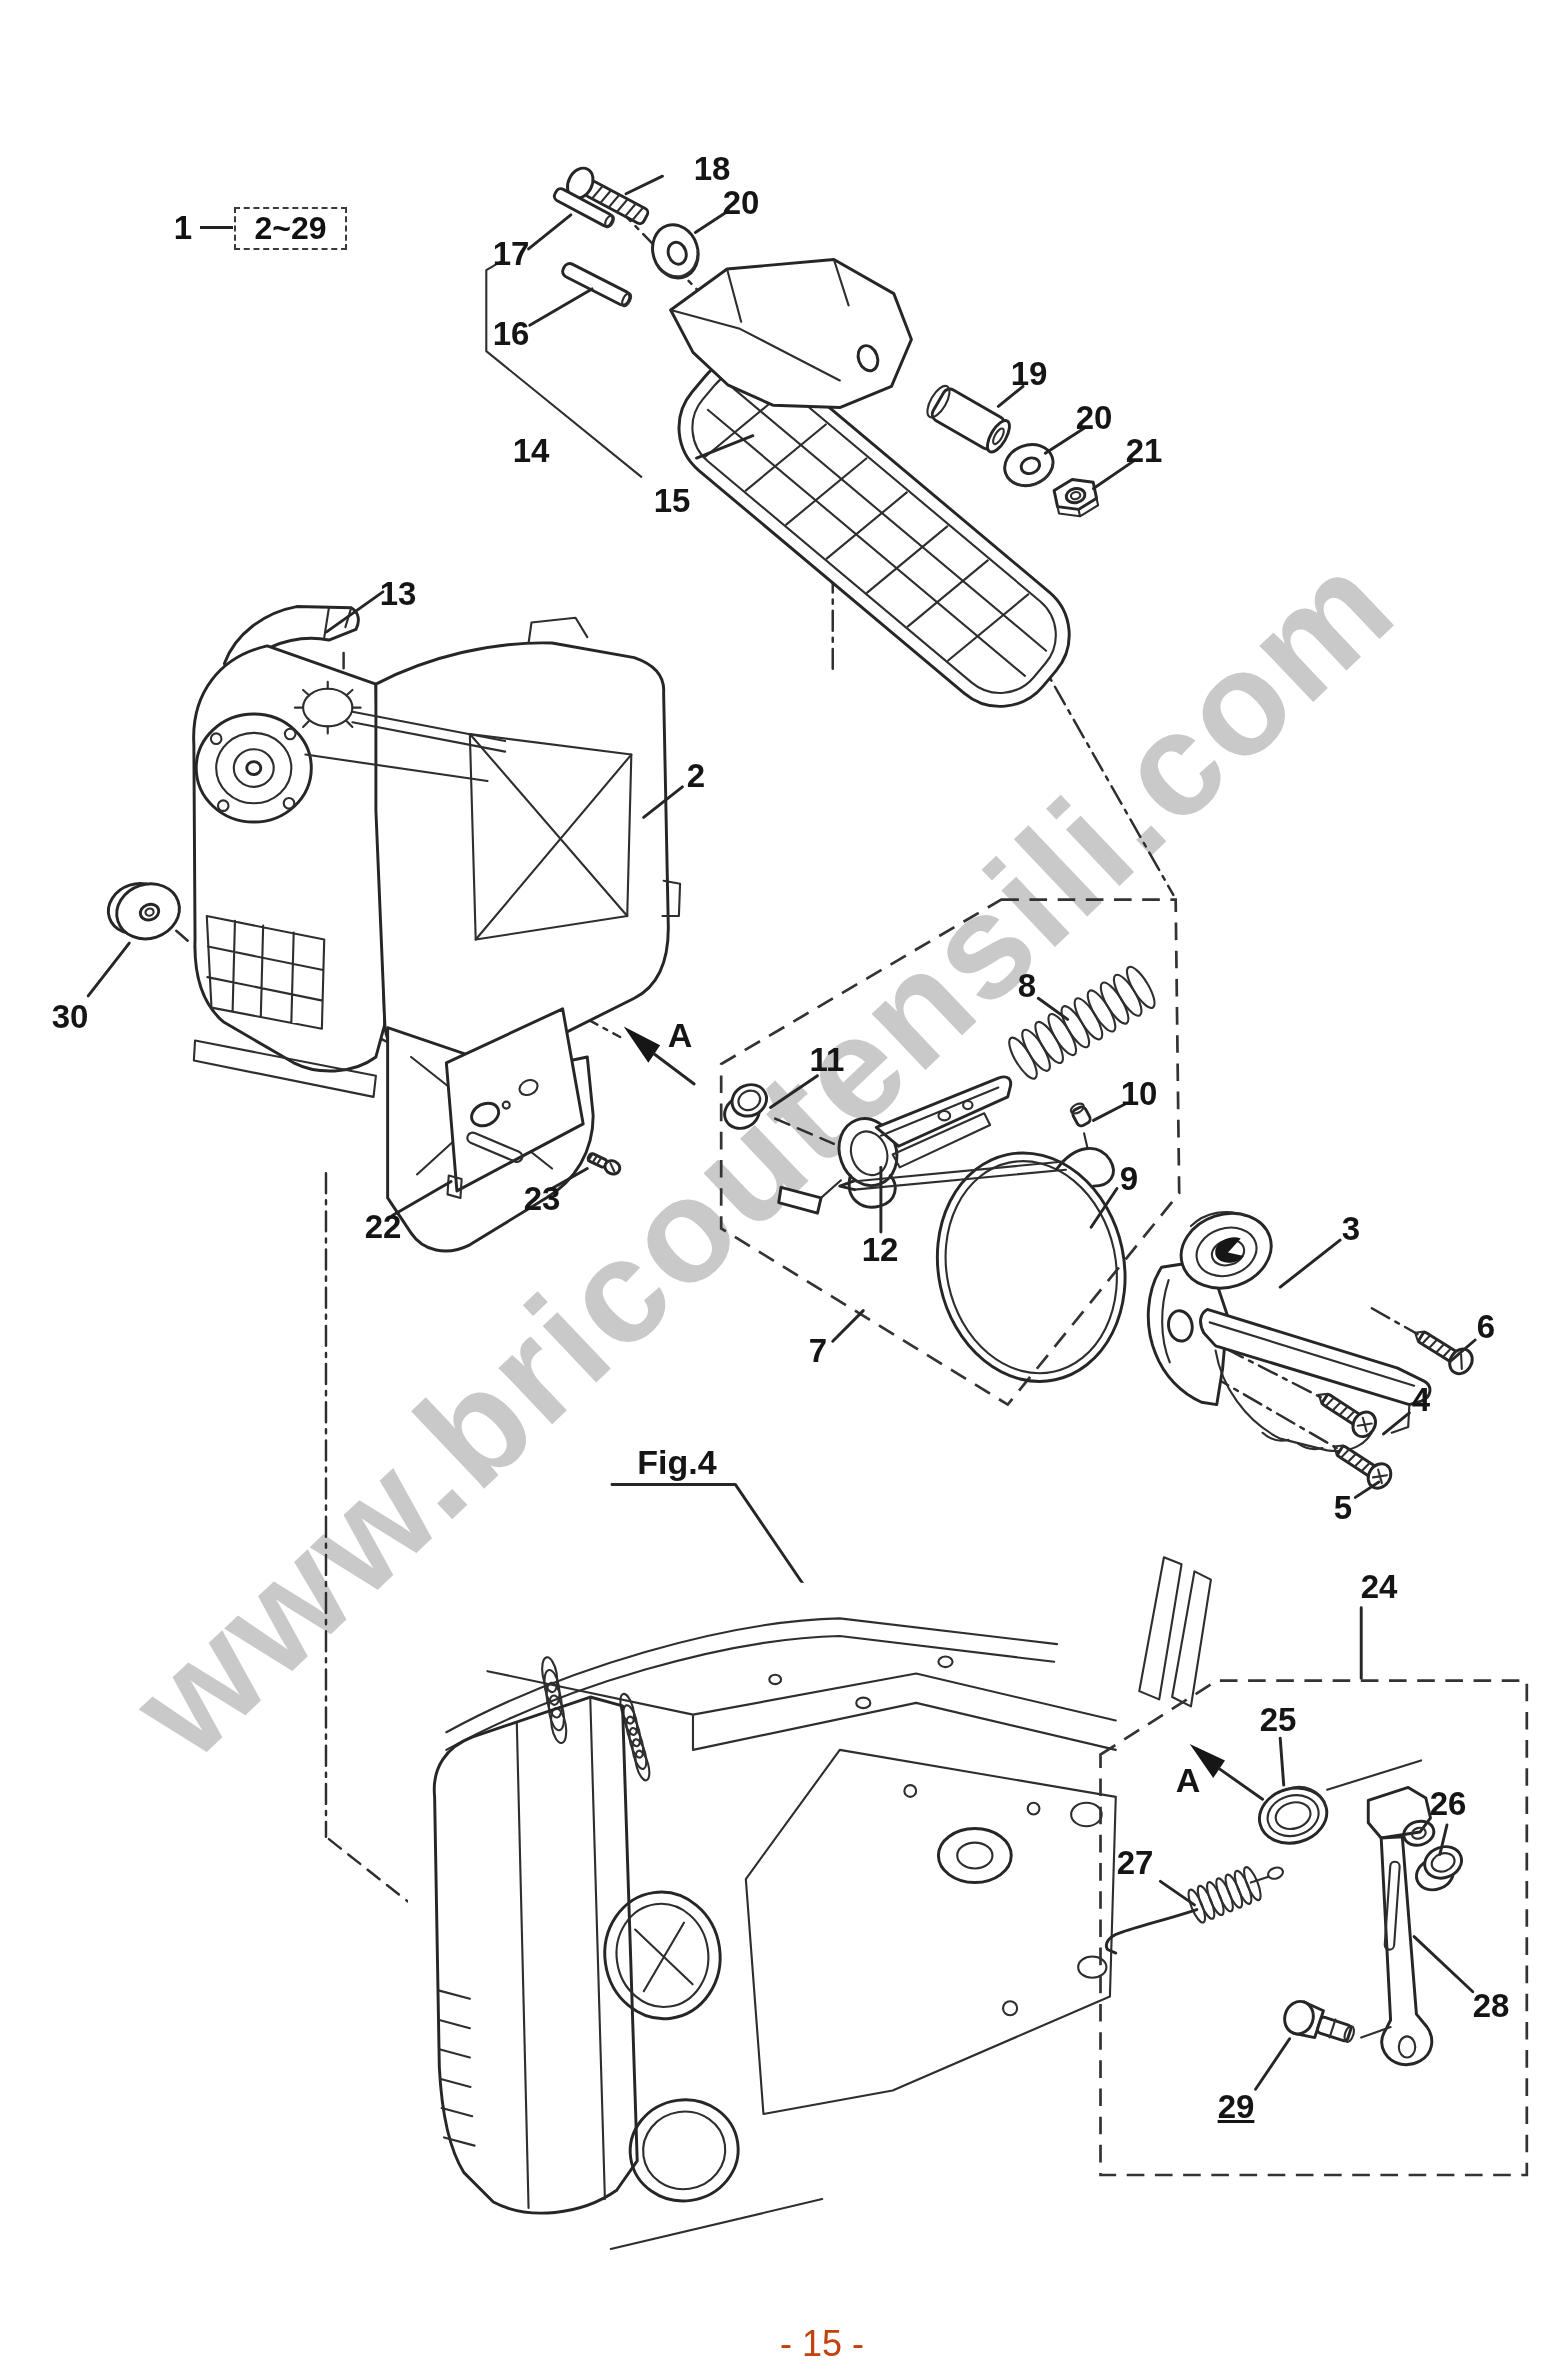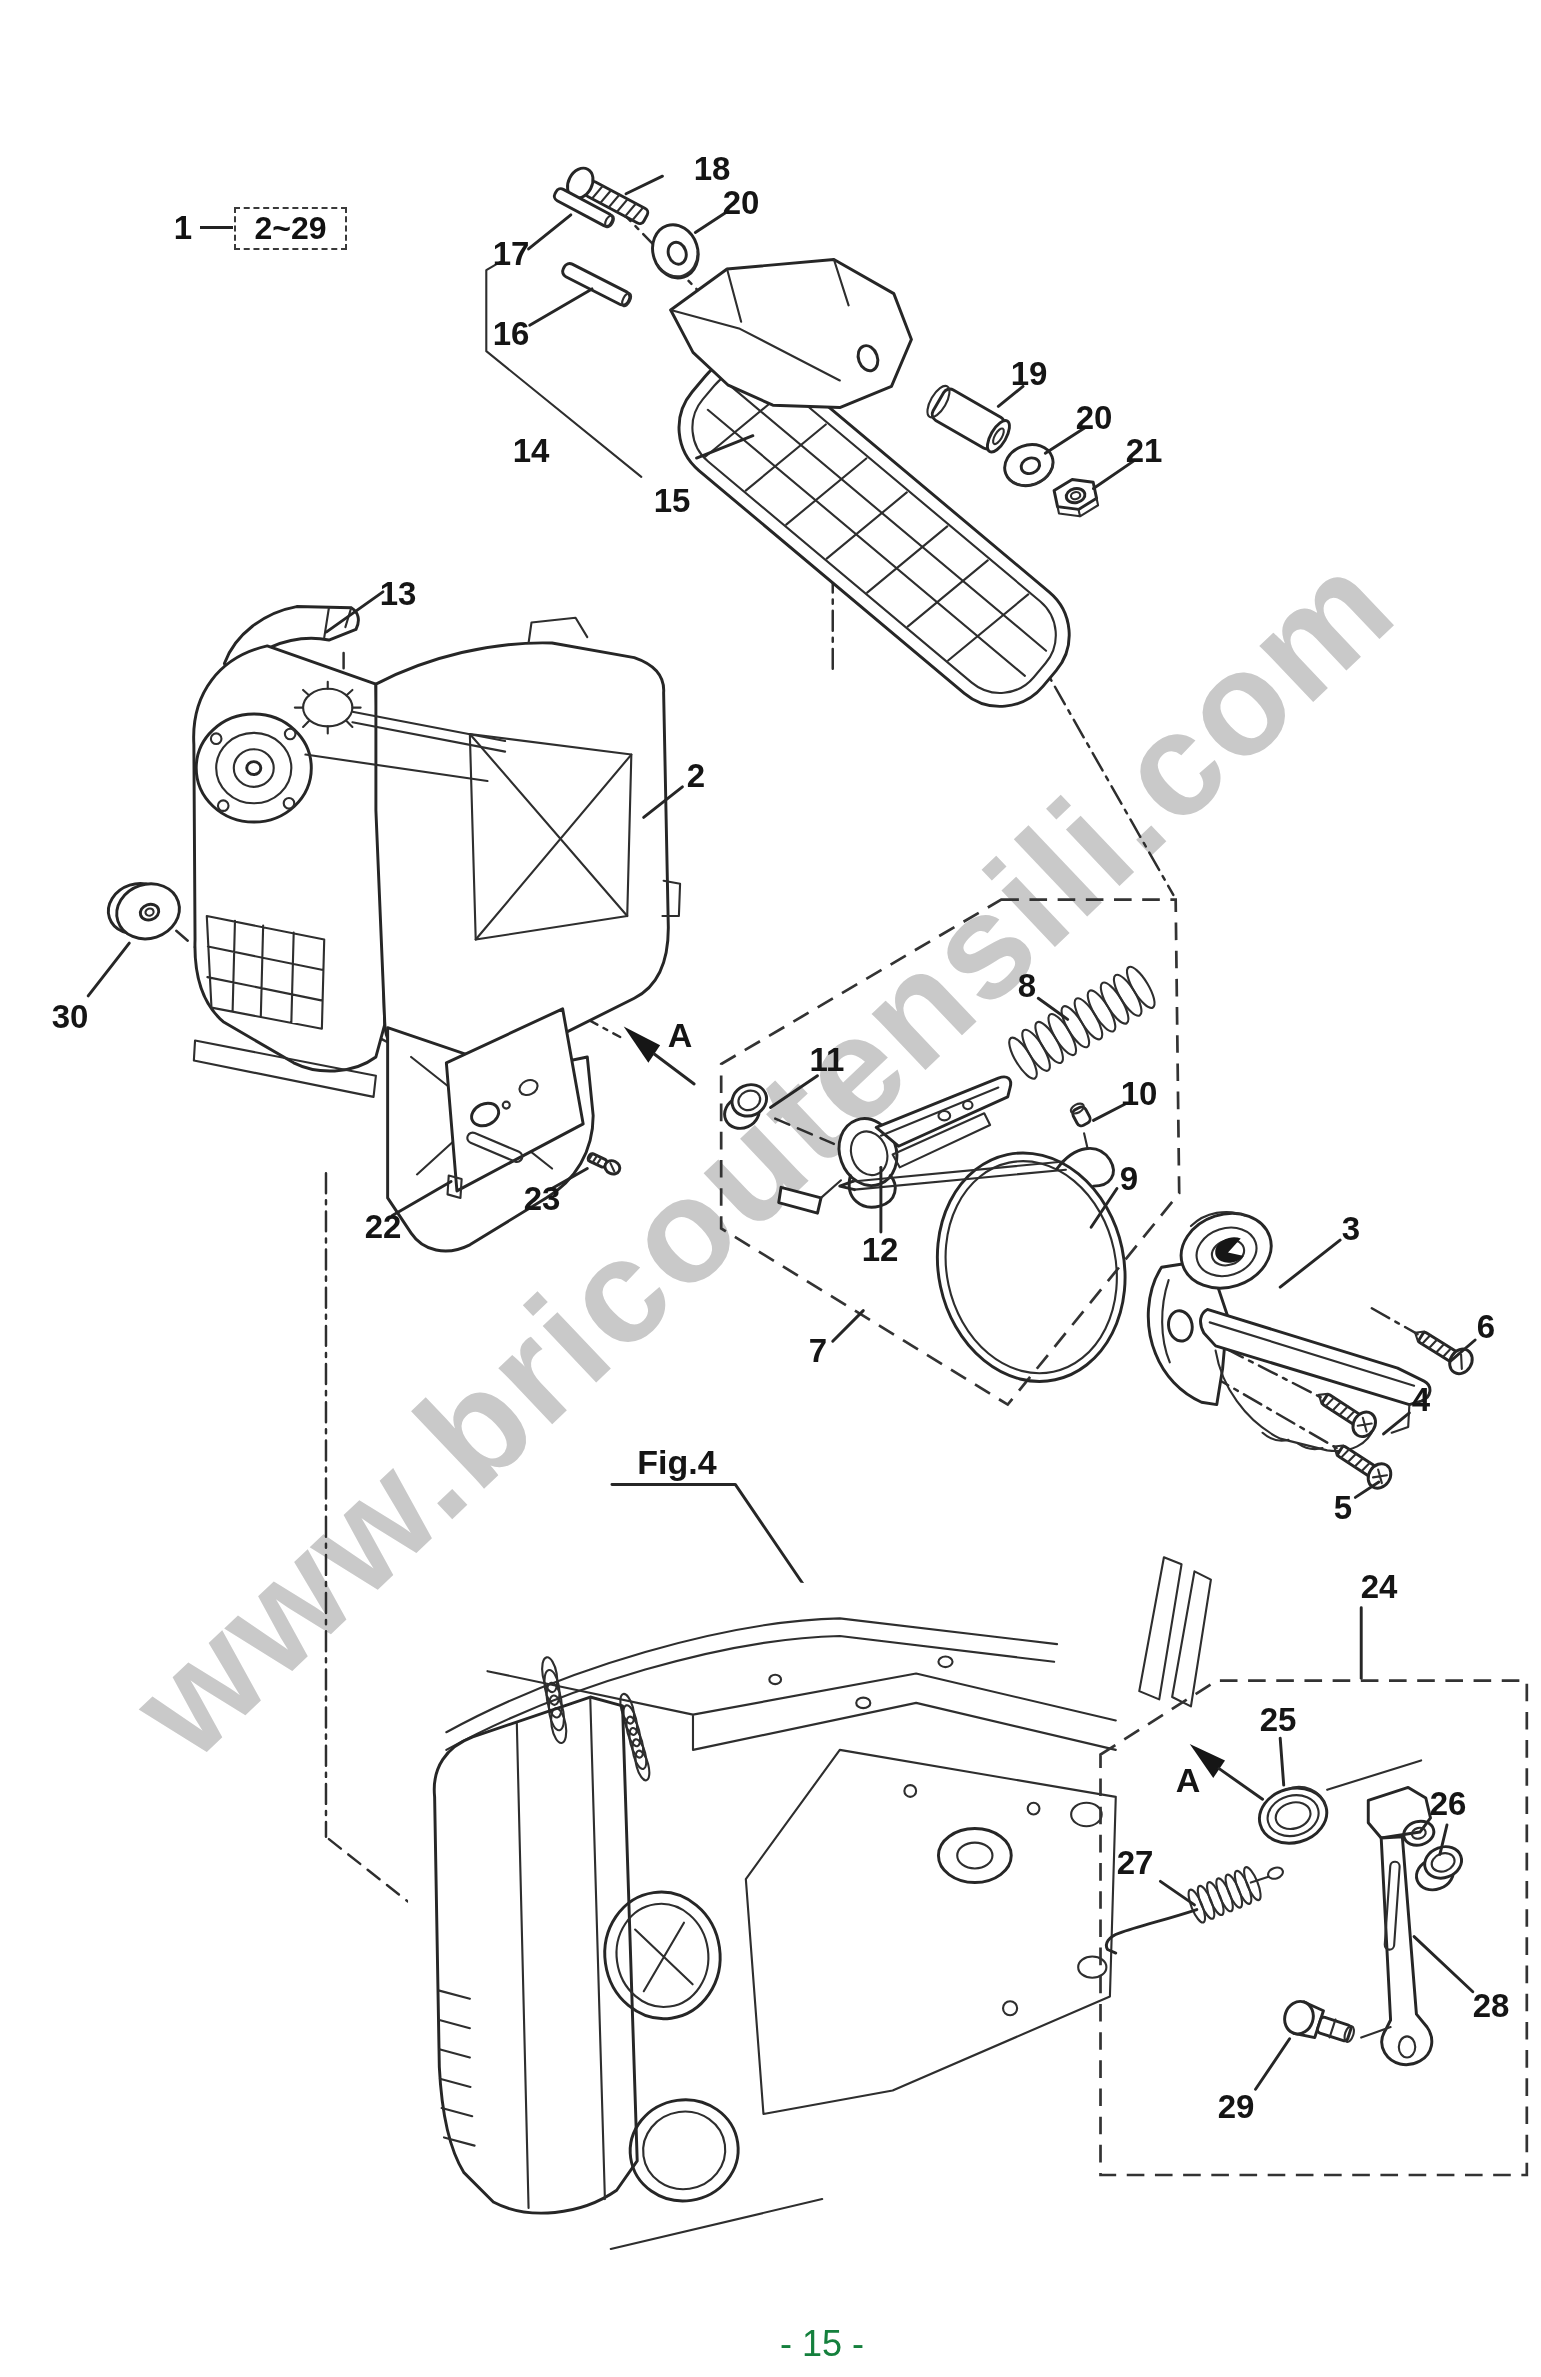--- a/index.html
+++ b/index.html
@@ -23,21 +23,21 @@
         color:#151515;white-space:nowrap;}
   .annotation{position:absolute;transform:translate(-50%,-50%);font-size:34px;font-weight:700;
         color:#151515;white-space:nowrap;}
   .callout-num{position:absolute;left:183px;top:228px;transform:translate(-50%,-50%);
         font-size:33px;font-weight:700;}
   .callout-dash{position:absolute;left:200px;top:226px;width:33px;height:2.9px;background:#222;}
   .callout-box{position:absolute;left:234px;top:207px;width:109px;height:39px;
         border:2.9px dashed #3a3a3a;display:flex;align-items:center;justify-content:center;
         font-size:32px;font-weight:700;}
   .page-number{position:absolute;left:734px;top:2323px;width:176px;text-align:center;
-        font-size:36px;color:#15803d;}
+        font-size:36px;color:#c2410c;}
 </style>
 </head>
 <body>
 
 <div class="page">
 
   <div class="watermark">www.bricoutensili.com</div>
 
   <svg class="drawing" viewBox="0 0 2624 4048">
 
@@ -411,21 +411,21 @@
       <span class="part-label" style="left: 1351px; top: 1229px;">3</span>
       <span class="part-label" style="left: 1486px; top: 1327px;">6</span>
       <span class="part-label" style="left: 1421px; top: 1400px;">4</span>
       <span class="part-label" style="left: 1343px; top: 1508px;">5</span>
       <span class="part-label" style="left: 818px; top: 1351px;">7</span>
       <span class="part-label" style="left: 1347px; top: 1587px; margin-left: 32px;">24</span>
       <span class="part-label" style="left: 1278px; top: 1720px;">25</span>
       <span class="part-label" style="left: 1448px; top: 1804px;">26</span>
       <span class="part-label" style="left: 1135px; top: 1863px;">27</span>
       <span class="part-label" style="left: 1491px; top: 2006px;">28</span>
-      <span class="part-label" style="left: 1236px; top: 2107px;">29</span>
+      <span class="part-label" style="left: 1236px; top: 2107px; text-decoration: underline;">29</span>
       <span class="annotation" style="left: 680px; top: 1035px;">A</span>
       <span class="annotation" style="left: 1188px; top: 1780px;">A</span>
       <span class="annotation" style="left: 677px; top: 1462px;">Fig.4</span>
     </div>
 
   <div class="page-number">- 15 -</div>
 </div>
 
 
 </body></html>

